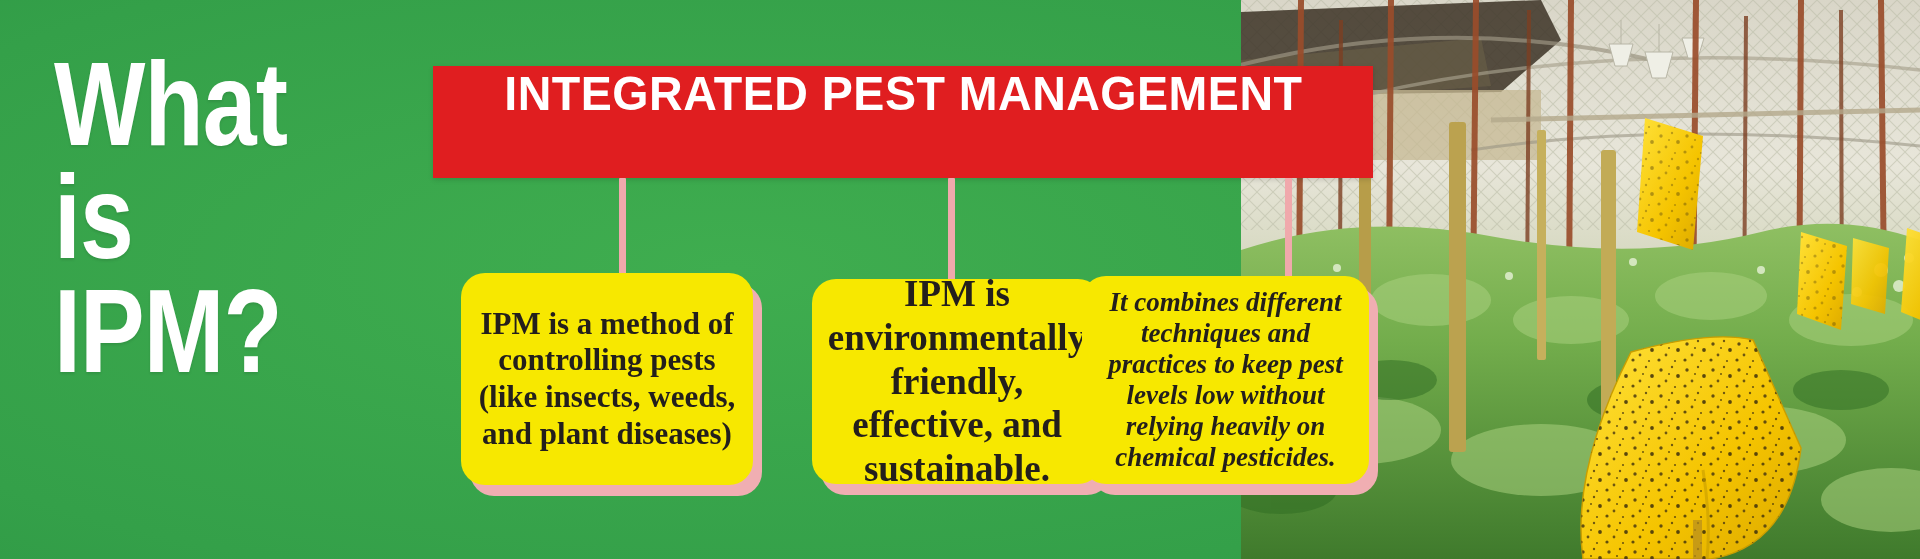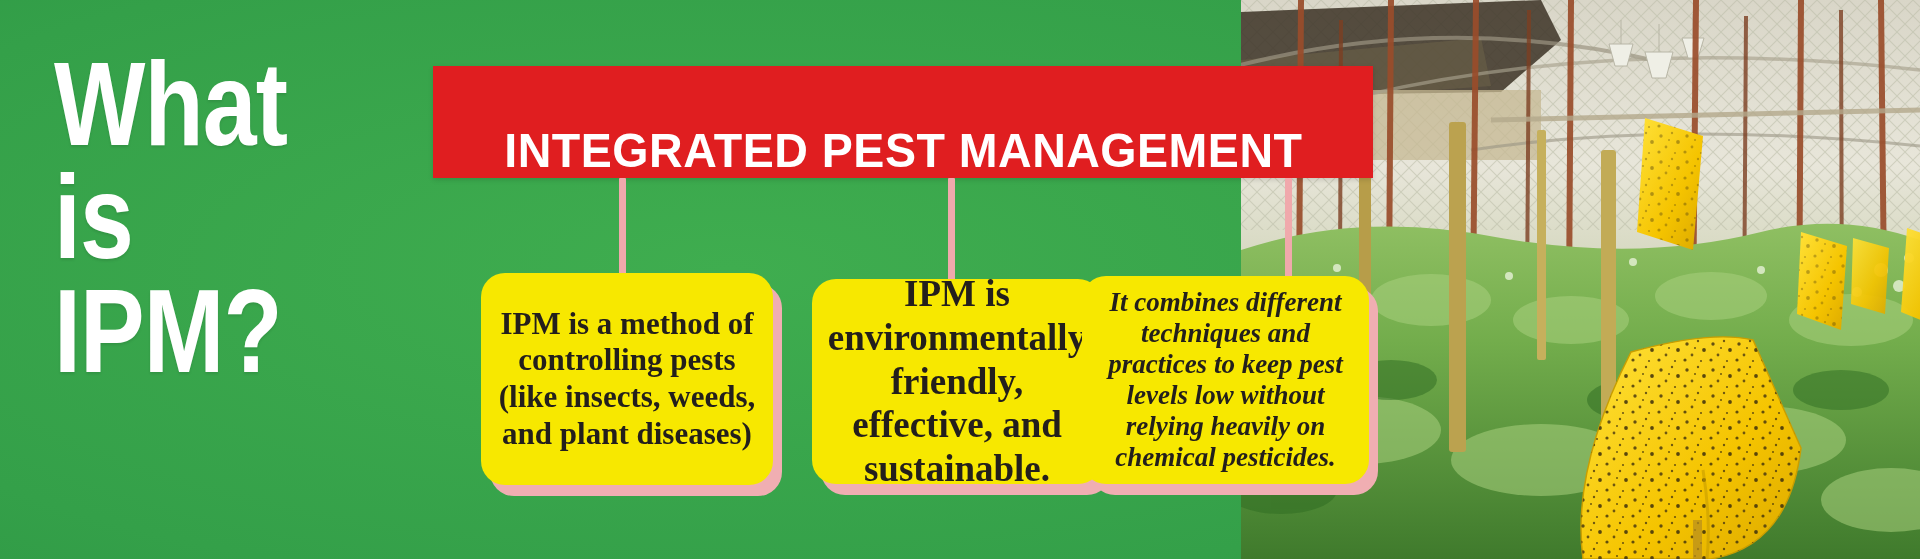--- a/index.html
+++ b/index.html
@@ -53,21 +53,21 @@
 
   
   #banner {
     position: absolute;
     left: 433px;
     top: 66px;
     width: 940px;
     height: 112px;
     background: #e01e20;
     display: flex;
-    align-items: flex-end;
+    align-items: flex-start;
     justify-content: center;
     box-shadow: 0 2px 5px rgba(0,0,0,0.13);
   }
   #banner .banner-text {
     color: #ffffff;
     font-family: "Liberation Sans", sans-serif;
     font-weight: 700;
     font-size: 48px;
     letter-spacing: 0.5px;
     transform: scaleX(0.97);
@@ -98,21 +98,21 @@
   }
   .card-text {
     color: #231f1c;
     font-family: "Liberation Serif", serif;
     font-weight: 700;
     text-align: center;
     line-height: 1.18;
     padding: 0 14px;
   }
 
-  #card-1 { left: 481px;  top: 273px; width: 292px; height: 212px; }
+  #card-1 { left: 461px;  top: 273px; width: 292px; height: 212px; }
   #card-1 .card-text { font-size: 31px; }
 
   #card-2 { left: 812px;  top: 279px; width: 290px; height: 205px; }
   #card-2 .card-text { font-size: 37px; }
 
   #card-3 { left: 1082px; top: 276px; width: 287px; height: 208px; font-style: italic; }
   #card-3 .card-text { font-size: 27px; line-height: 1.15; }
 </style>
 </head>
 <body>

